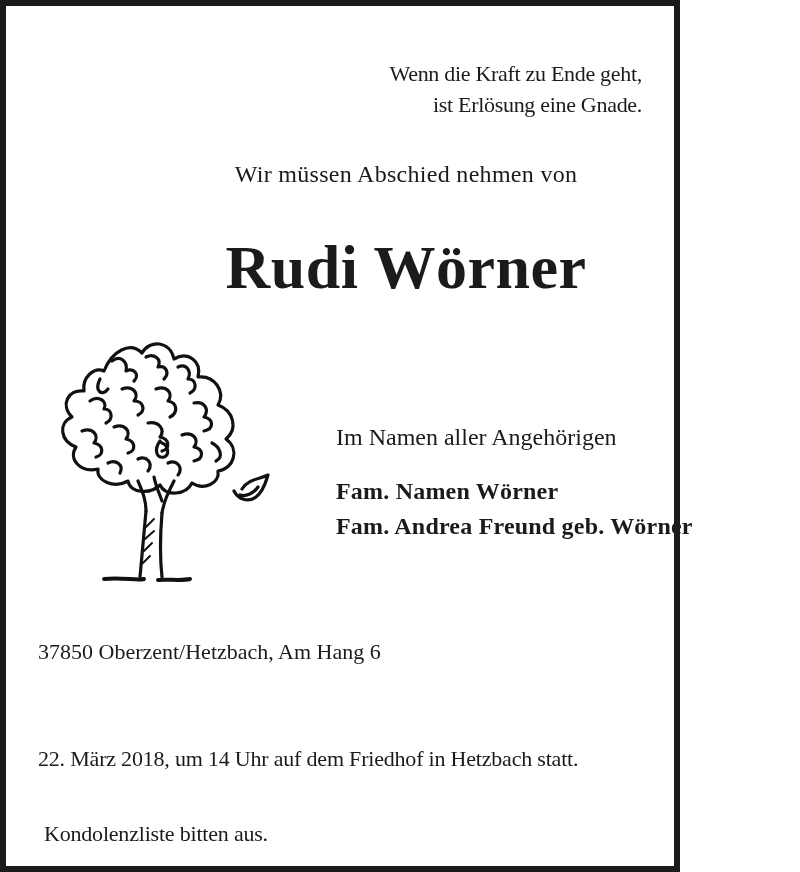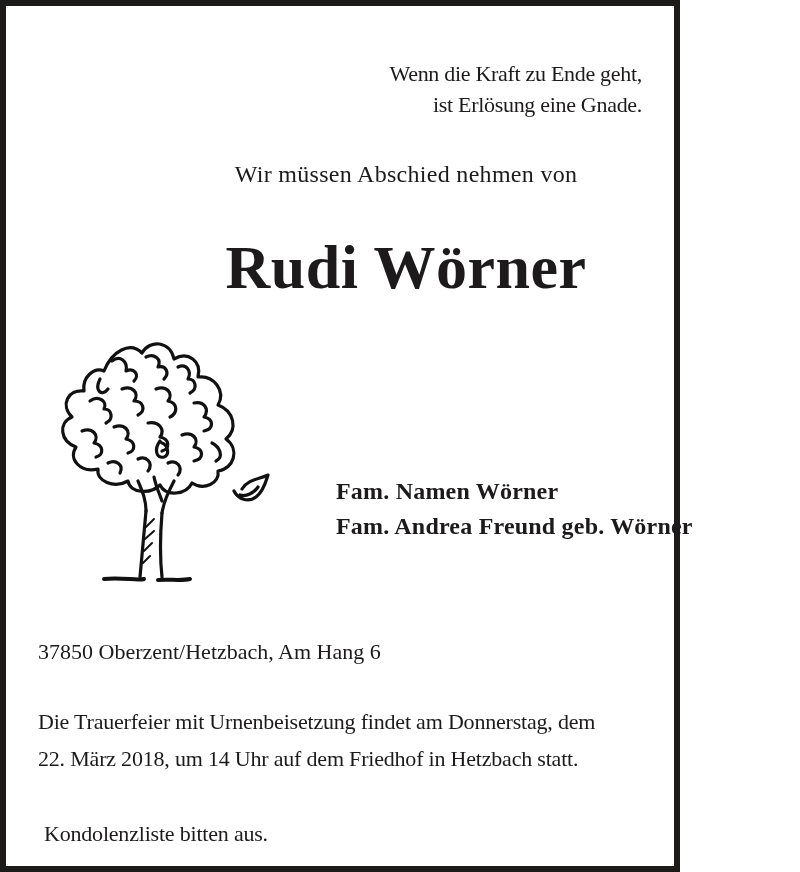--- a/index.html
+++ b/index.html
@@ -91,22 +91,22 @@
       <path d="M101 232 L108 225" stroke-width="2"></path>
 
       <path d="M62 248 C80 246 96 250 102 248" stroke-width="4"></path>
       <path d="M116 249 C126 248 140 250 148 248" stroke-width="4"></path>
 
       <path d="M192 160 C196 168 206 172 214 166 C222 160 224 150 226 144 C218 148 206 148 200 158"></path>
       <path d="M198 164 C204 166 212 162 216 156"></path>
     </svg>
   </div>
 
+  <div class="abs serif behalf">Im Namen aller Angehörigen</div>
   <div class="abs serif fam fam1">Fam. Namen Wörner</div>
   <div class="abs serif fam fam2">Fam. Andrea Freund geb. Wörner</div>
 
   <div class="abs serif address">37850 Oberzent/Hetzbach, Am Hang 6</div>
 
-  <div class="abs serif body b1">Die Trauerfeier mit Urnenbeisetzung findet am Donnerstag, dem</div>
   <div class="abs serif body b2">22. März 2018, um 14 Uhr auf dem Friedhof in Hetzbach statt.</div>
   <div class="abs serif body b4">Kondolenzliste bitten aus.</div>
 
 </div>
 
 </body></html>

